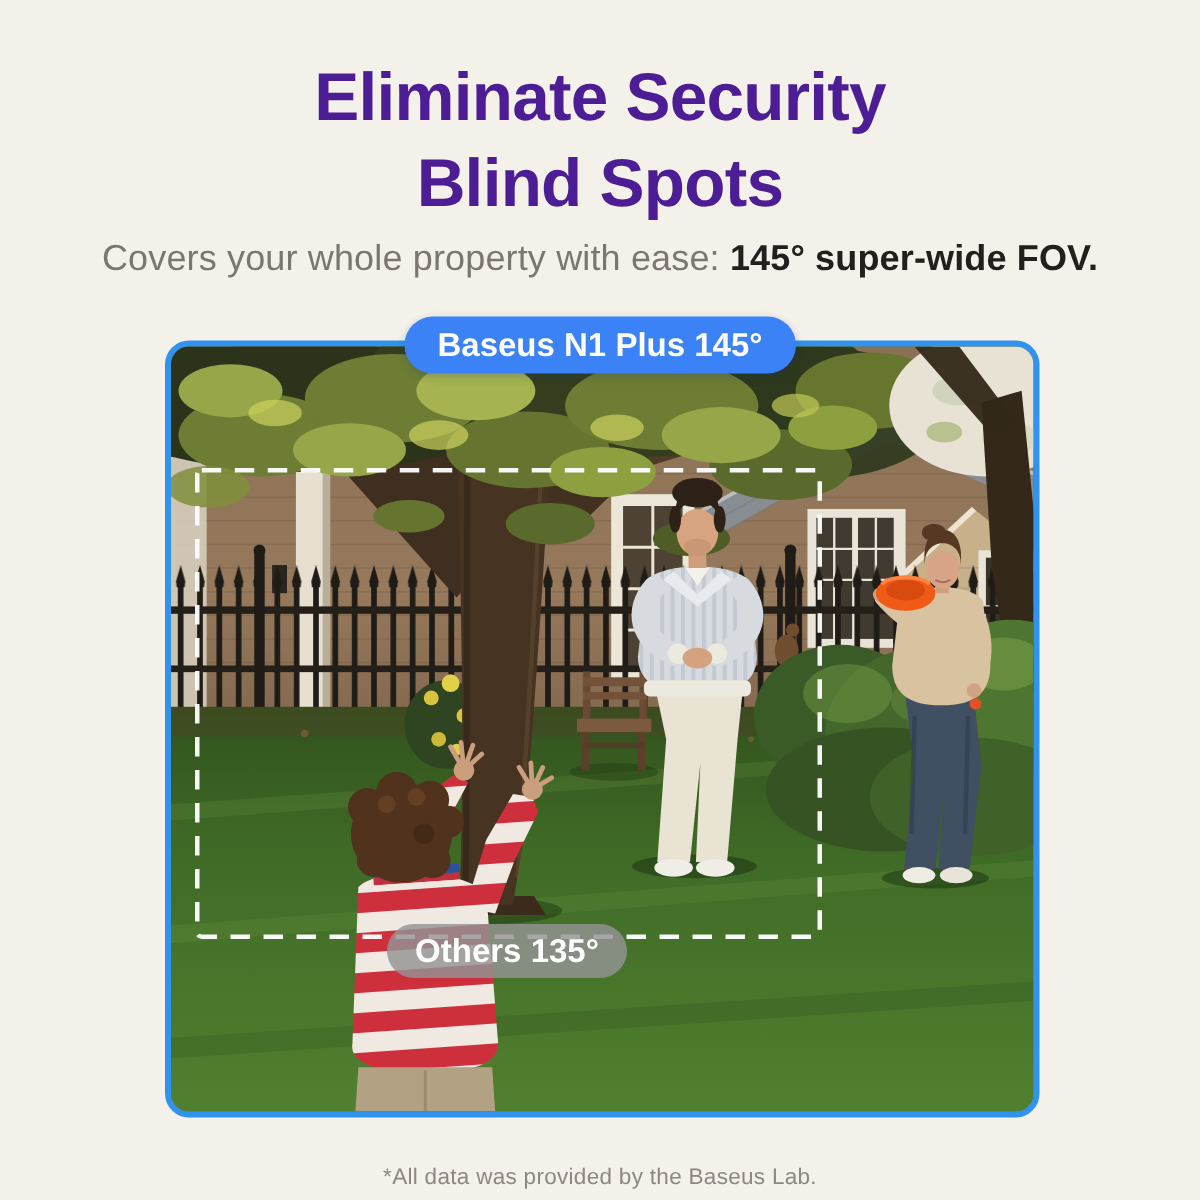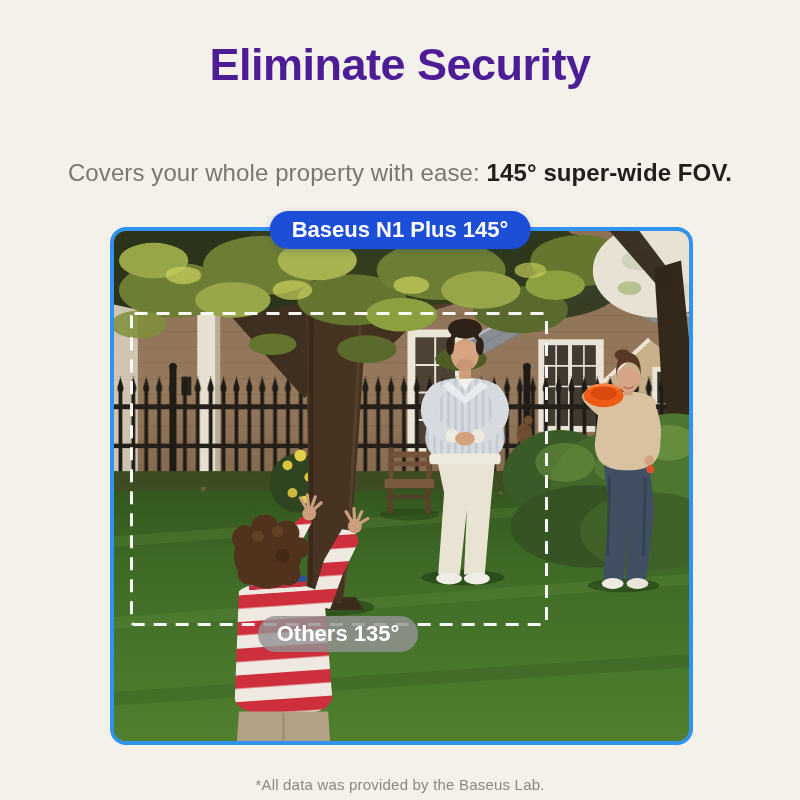--- a/index.html
+++ b/index.html
@@ -21,41 +21,42 @@
     position:absolute;left:110px;top:227px;width:583px;height:518px;
     box-sizing:border-box;border:4px solid #3093ee;border-radius:16px;
     overflow:hidden;background:#6d7a4a;
   }
   .photo-frame svg{display:block;width:575px;height:510px;}
   .fov-box{
     position:absolute;left:130px;top:312px;width:418px;height:314px;pointer-events:none;
   }
   .badge-primary{
     position:absolute;top:211px;left:50%;transform:translateX(-50%);
-    background:#1d4ed8;color:#ffffff;font-weight:bold;font-size:22px;
+    background:#3b82f6;color:#ffffff;font-weight:bold;font-size:22px;
     padding:6px 22px;border-radius:20px;white-space:nowrap;
     box-shadow:0 2px 6px rgba(20,60,120,0.25);
   }
   .badge-secondary{
     position:absolute;left:258px;top:616px;width:160px;height:36px;
     background:rgba(148,148,148,0.82);color:#ffffff;font-weight:bold;font-size:22px;
     border-radius:18px;display:flex;align-items:center;justify-content:center;
     white-space:nowrap;
     text-align:right;
   }
   .footnote{
     position:absolute;top:776px;left:0;width:800px;text-align:center;
     font-size:15px;color:#8d8780;letter-spacing:0.2px;
   }
 </style>
 </head>
 <body>
 
 <div class="headline">
   <div>Eliminate Security</div>
+  <div>Blind Spots</div>
 </div>
 
 <div class="subtitle"><span>Covers your whole property with ease: </span><b>145° super-wide FOV.</b>
 </div>
 
 <div class="photo-frame">
 <svg viewBox="0 0 580 518" preserveAspectRatio="none">
   <defs>
     <linearGradient id="wallG" x1="0" y1="0" x2="0" y2="1">
       <stop offset="0" stop-color="#8a7156"></stop>

